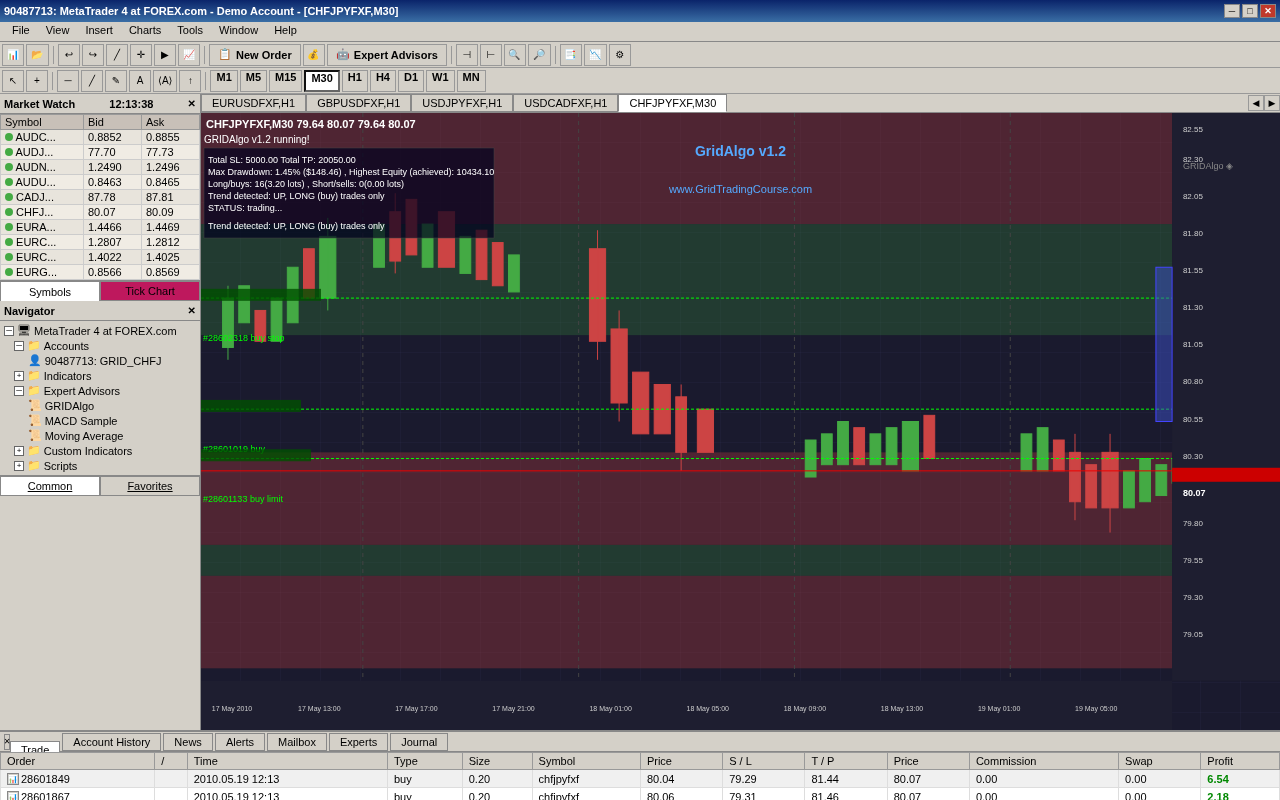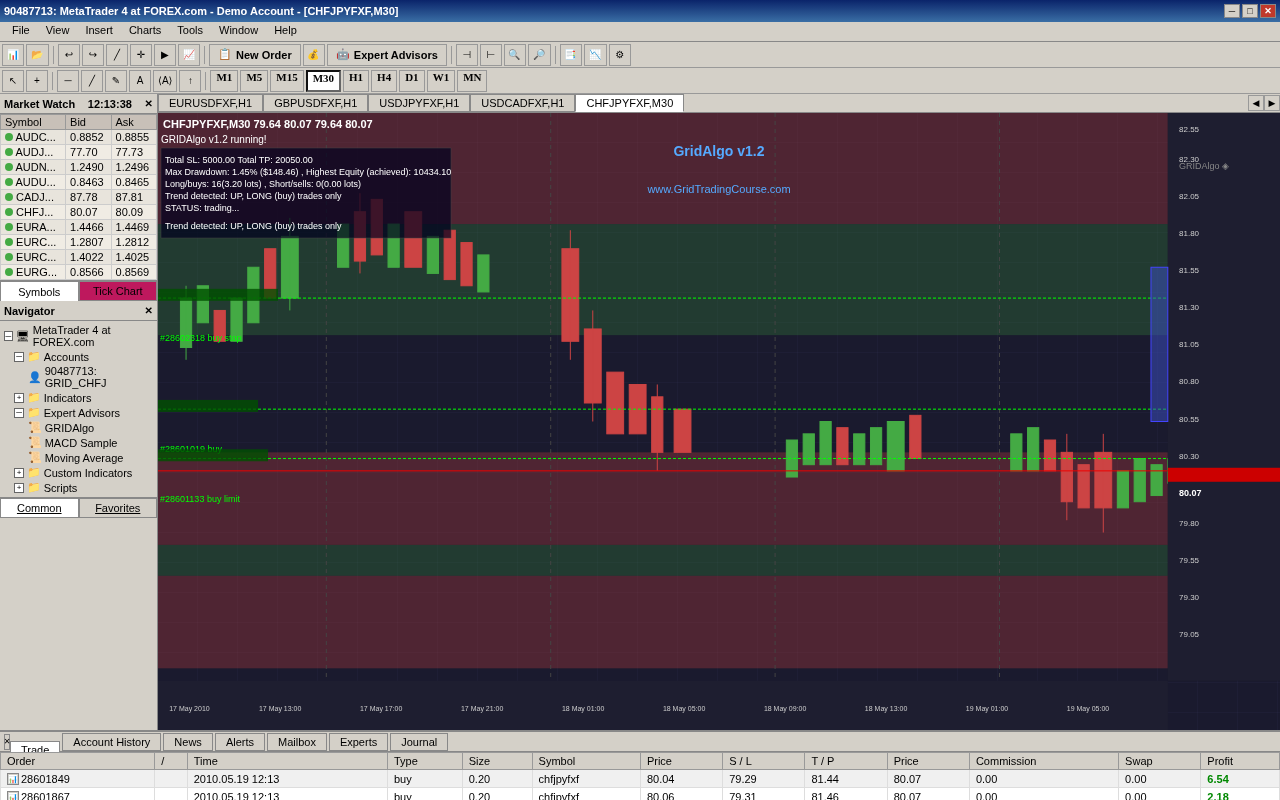--- a/index.html
+++ b/index.html
@@ -12,29 +12,29 @@
     .title-btn.close { background: #c0392b; color: white; }
 
     
     #menu-bar { background: #d4d0c8; height: 20px; display: flex; align-items: flex-start; border-bottom: 1px solid #888; padding: 0 4px; }
     .menu-item { padding: 2px 8px; font-size: 11px; cursor: pointer; }
 
     
     #toolbar1, #toolbar2 { background: #d4d0c8; height: 26px; display: flex; align-items: center; border-bottom: 1px solid #999; padding: 0 2px; gap: 2px; }
     .tb-btn { height: 22px; min-width: 22px; background: #d4d0c8; border: 1px solid #999; display: flex; align-items: center; justify-content: center; cursor: pointer; font-size: 10px; padding: 0 4px; }
     .tb-separator { width: 1px; height: 18px; background: #999; margin: 0 2px; }
-    .timeframe-btn { height: 22px; padding: 0 5px; background: #d4d0c8; border: 1px solid #999; cursor: pointer; font-size: 11px; font-weight: bold; font-family: Liberation Serif, serif; }
+    .timeframe-btn { height: 22px; padding: 0 5px; background: #d4d0c8; border: 1px solid #999; cursor: pointer; font-size: 11px; font-weight: bold; }
     .timeframe-btn.active { background: #fff; border: 2px inset #666; }
     .new-order-btn { background: #d4d0c8; border: 1px solid #999; height: 22px; padding: 0 8px; cursor: pointer; font-size: 11px; font-weight: bold; display: flex; align-items: center; gap: 4px; }
 
     
     #main-layout { display: flex; height: calc(800px - 22px - 20px - 26px - 26px - 24px - 24px - 22px); }
 
     
-    #left-panel { width: 158px; display: flex; flex-direction: column; border-right: 1px solid #888; background: #d4d0c8; }
+    #left-panel { width: 201px; display: flex; flex-direction: column; border-right: 1px solid #888; background: #d4d0c8; }
 
     
     #market-watch { flex: 0 0 auto; }
     #market-watch-header { background: #d4d0c8; border-bottom: 1px solid #888; height: 20px; display: flex; align-items: center; justify-content: space-between; padding: 0 4px; font-size: 11px; font-weight: bold; }
     .mw-close { cursor: pointer; font-size: 10px; }
     #mw-table { width: 100%; border-collapse: collapse; font-size: 11px; }
     #mw-table th { background: #c8c0b8; border: 1px solid #999; padding: 1px 4px; text-align: left; font-weight: normal; }
     #mw-table td { border: 1px solid #ccc; padding: 1px 4px; }
     .mw-row:nth-child(odd) { background: #e8e4dc; }
     .mw-row:nth-child(even) { background: #f0ece4; }

